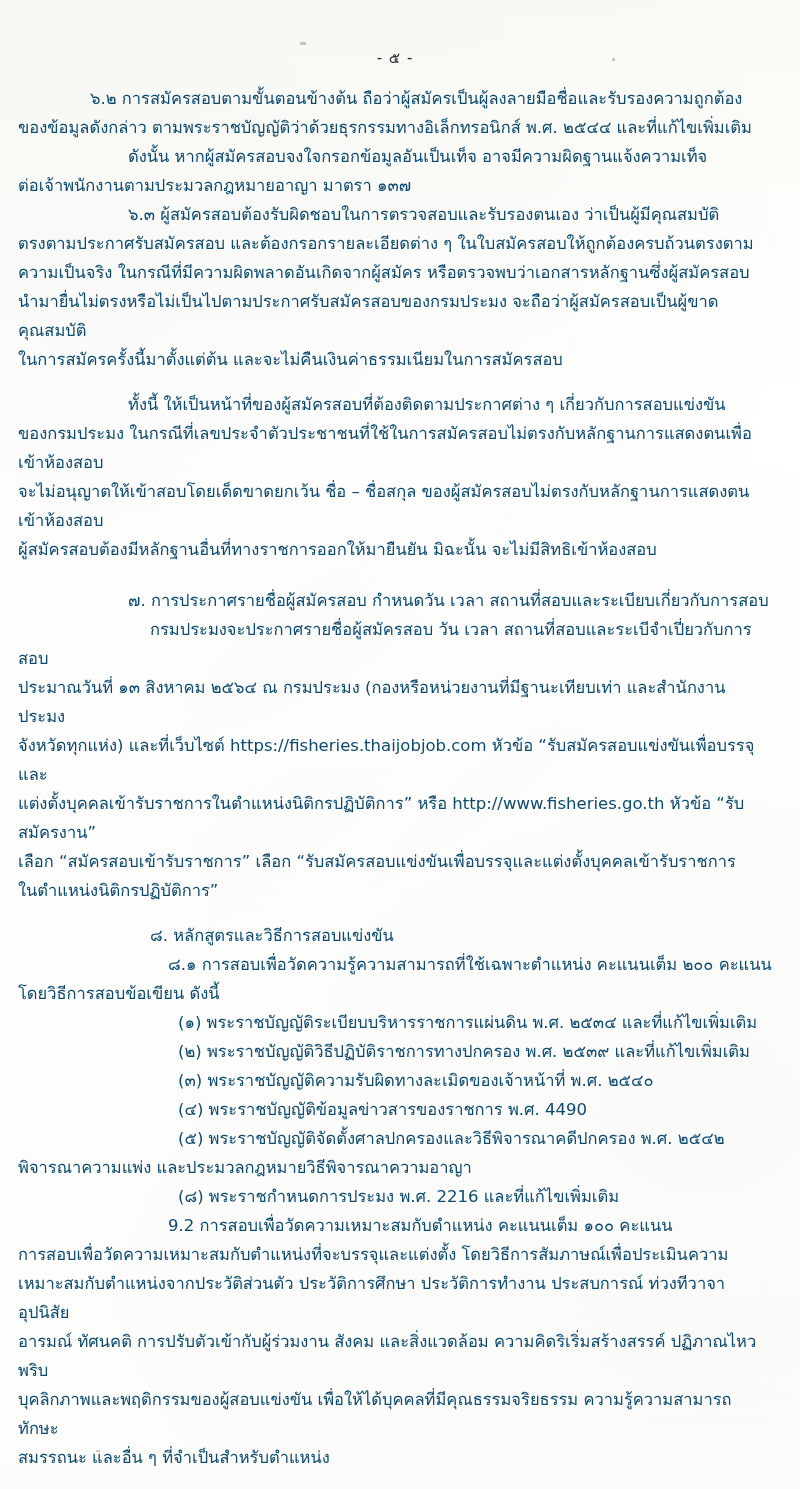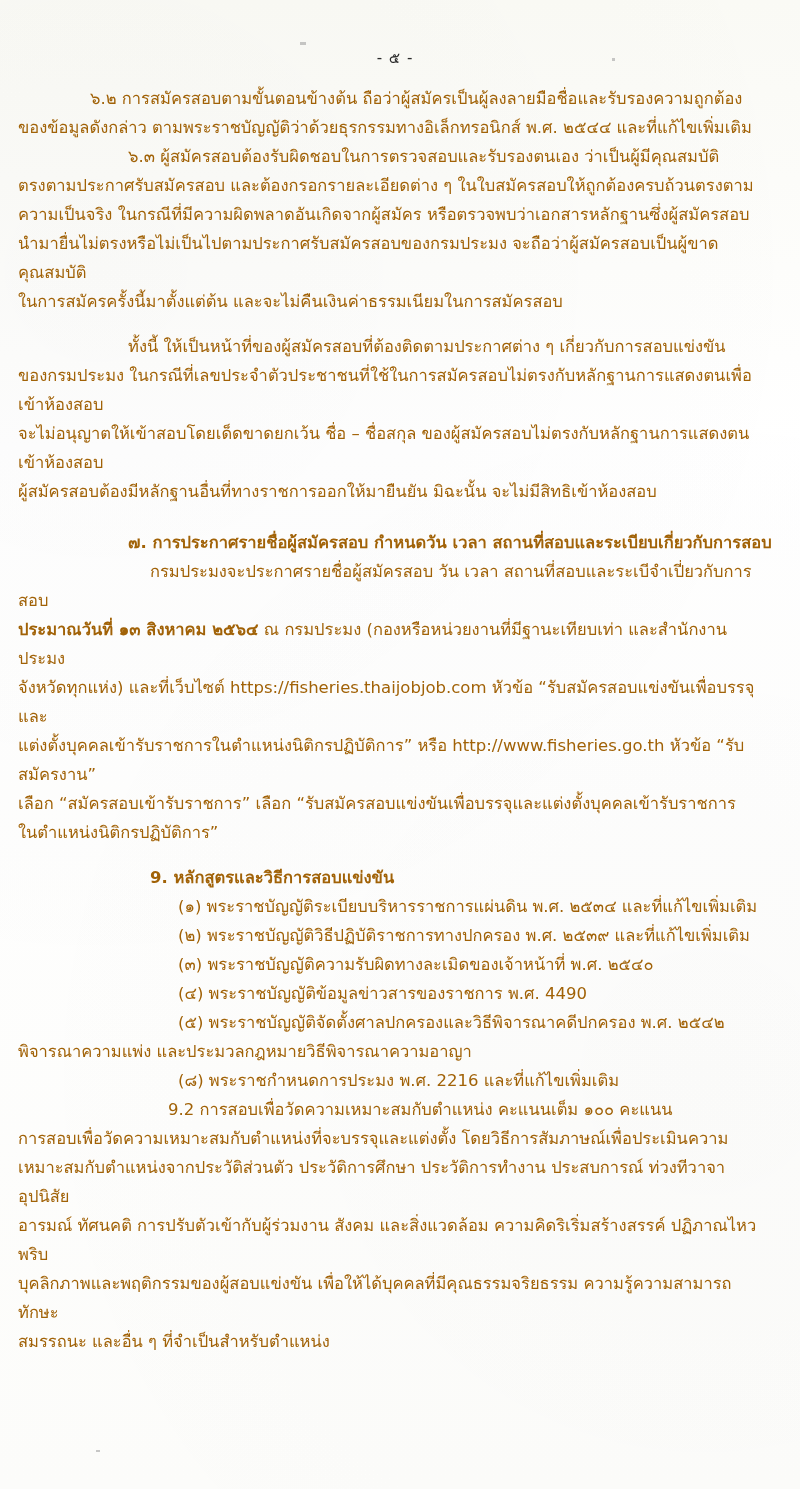--- a/index.html
+++ b/index.html
@@ -48,33 +48,33 @@
     text-align: center;
     font-size: 15px;
     letter-spacing: 1px;
     color: #2a2a2a;
     margin: 0 0 14px 0;
   }
   p.body-text {
     margin: 0 0 0 0;
     font-size: 16.5px;
     line-height: 29px;
-    color: #a16207;
+    color: #0c4a6e;
     text-align: left;
     white-space: pre-wrap;
   }
   .indent-1 { text-indent: 72px; }
   .indent-2 { text-indent: 110px; }
   .indent-3 { text-indent: 132px; }
   .indent-4 { text-indent: 150px; }
   .gap-md { height: 16px; }
   .gap-lg { height: 22px; }
-  .bold { font-weight: 700; }
+  .bold { font-weight: 400; }
   .heading {
-    font-weight: 700;
+    font-weight: 400;
     font-size: 16.5px;
     line-height: 30px;
   }
   .list-line {
     font-size: 16.5px;
     line-height: 30px;
     text-indent: 160px;
   }
   .clipped-right {
     
@@ -90,20 +90,22 @@
   <div class="speck" style="left:612px; top:58px; width:3px; height:3px;"></div>
   <div class="speck" style="left:96px; top:1450px; width:4px; height:2px;"></div>
 
   <div class="content clipped-right">
 
     <div class="page-number">- ๕ -</div>
 
     <p class="body-text indent-1">๖.๒ การสมัครสอบตามขั้นตอนข้างต้น ถือว่าผู้สมัครเป็นผู้ลงลายมือชื่อและรับรองความถูกต้อง
 ของข้อมูลดังกล่าว ตามพระราชบัญญัติว่าด้วยธุรกรรมทางอิเล็กทรอนิกส์ พ.ศ. ๒๕๔๔ และที่แก้ไขเพิ่มเติม</p>
 
+    <p class="body-text indent-2">ดังนั้น หากผู้สมัครสอบจงใจกรอกข้อมูลอันเป็นเท็จ อาจมีความผิดฐานแจ้งความเท็จ
+ต่อเจ้าพนักงานตามประมวลกฎหมายอาญา มาตรา ๑๓๗</p>
 
     <p class="body-text indent-2">๖.๓ ผู้สมัครสอบต้องรับผิดชอบในการตรวจสอบและรับรองตนเอง ว่าเป็นผู้มีคุณสมบัติ
 ตรงตามประกาศรับสมัครสอบ และต้องกรอกรายละเอียดต่าง ๆ ในใบสมัครสอบให้ถูกต้องครบถ้วนตรงตาม
 ความเป็นจริง ในกรณีที่มีความผิดพลาดอันเกิดจากผู้สมัคร หรือตรวจพบว่าเอกสารหลักฐานซึ่งผู้สมัครสอบ
 นำมายื่นไม่ตรงหรือไม่เป็นไปตามประกาศรับสมัครสอบของกรมประมง จะถือว่าผู้สมัครสอบเป็นผู้ขาดคุณสมบัติ
 ในการสมัครครั้งนี้มาตั้งแต่ต้น และจะไม่คืนเงินค่าธรรมเนียมในการสมัครสอบ</p>
 
     <div class="gap-md"></div>
 
     <p class="body-text indent-2">ทั้งนี้ ให้เป็นหน้าที่ของผู้สมัครสอบที่ต้องติดตามประกาศต่าง ๆ เกี่ยวกับการสอบแข่งขัน
@@ -118,22 +120,24 @@
     <p class="body-text indent-3">กรมประมงจะประกาศรายชื่อผู้สมัครสอบ วัน เวลา สถานที่สอบและระเบีจำเปี่ยวกับการสอบ</p>
 
     <p class="body-text"><span class="bold">ประมาณวันที่ ๑๓ สิงหาคม ๒๕๖๔</span><span> ณ กรมประมง (กองหรือหน่วยงานที่มีฐานะเทียบเท่า และสำนักงานประมง
 จังหวัดทุกแห่ง) และที่เว็บไซต์ https://fisheries.thaijobjob.com หัวข้อ “รับสมัครสอบแข่งขันเพื่อบรรจุและ
 แต่งตั้งบุคคลเข้ารับราชการในตำแหน่งนิติกรปฏิบัติการ” หรือ http://www.fisheries.go.th หัวข้อ “รับสมัครงาน”
 เลือก “สมัครสอบเข้ารับราชการ” เลือก “รับสมัครสอบแข่งขันเพื่อบรรจุและแต่งตั้งบุคคลเข้ารับราชการ
 ในตำแหน่งนิติกรปฏิบัติการ”</span></p>
 
     <div class="gap-md"></div>
 
-    <p class="body-text heading indent-3">9. หลักสูตรและวิธีการสอบแข่งขัน</p>
+    <p class="body-text heading indent-3">๘. หลักสูตรและวิธีการสอบแข่งขัน</p>
 
+    <p class="body-text indent-4">๘.๑ การสอบเพื่อวัดความรู้ความสามารถที่ใช้เฉพาะตำแหน่ง คะแนนเต็ม ๒๐๐ คะแนน
+โดยวิธีการสอบข้อเขียน ดังนี้</p>
 
     <p class="body-text list-line">(๑) พระราชบัญญัติระเบียบบริหารราชการแผ่นดิน พ.ศ. ๒๕๓๔ และที่แก้ไขเพิ่มเติม</p>
     <p class="body-text list-line">(๒) พระราชบัญญัติวิธีปฏิบัติราชการทางปกครอง พ.ศ. ๒๕๓๙ และที่แก้ไขเพิ่มเติม</p>
     <p class="body-text list-line">(๓) พระราชบัญญัติความรับผิดทางละเมิดของเจ้าหน้าที่ พ.ศ. ๒๕๔๐</p>
     <p class="body-text list-line">(๔) พระราชบัญญัติข้อมูลข่าวสารของราชการ พ.ศ. 4490</p>
     <p class="body-text list-line">(๕) พระราชบัญญัติจัดตั้งศาลปกครองและวิธีพิจารณาคดีปกครอง พ.ศ. ๒๕๔๒</p>
     <p class="body-text">พิจารณาความแพ่ง และประมวลกฎหมายวิธีพิจารณาความอาญา</p>
     <p class="body-text list-line">(๘) พระราชกำหนดการประมง พ.ศ. 2216 และที่แก้ไขเพิ่มเติม</p>
 
     <p class="body-text indent-4">9.2 การสอบเพื่อวัดความเหมาะสมกับตำแหน่ง คะแนนเต็ม ๑๐๐ คะแนน</p>

